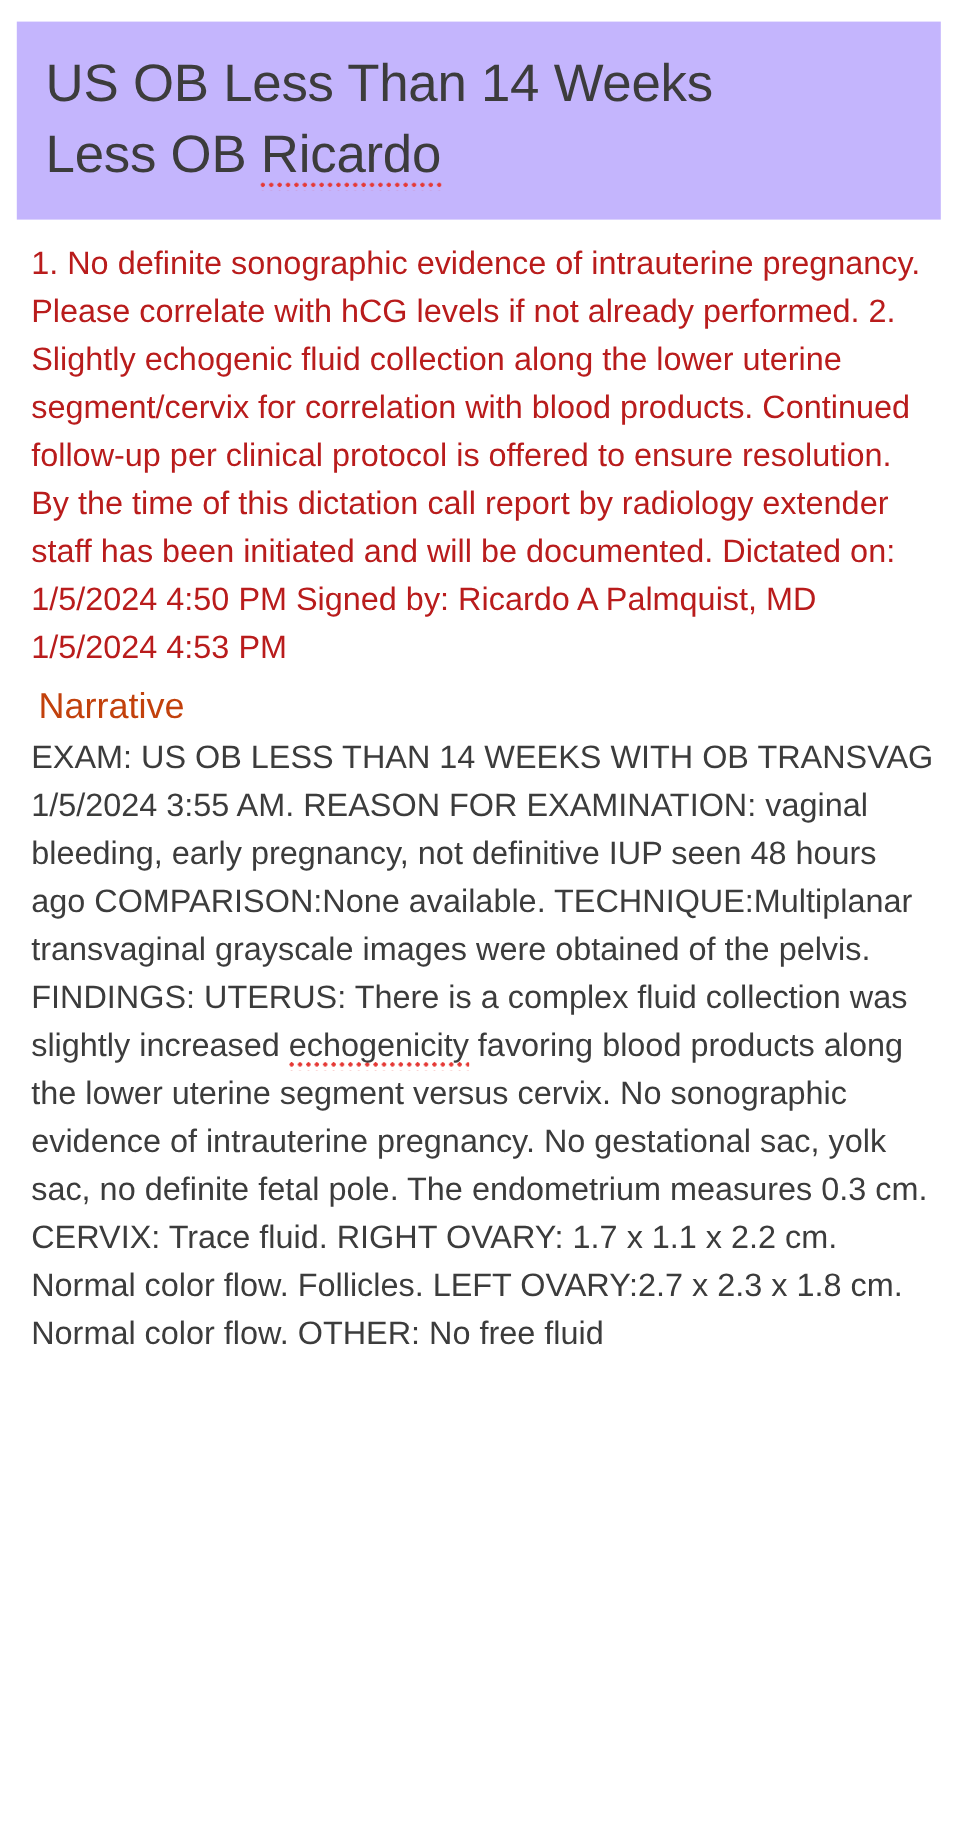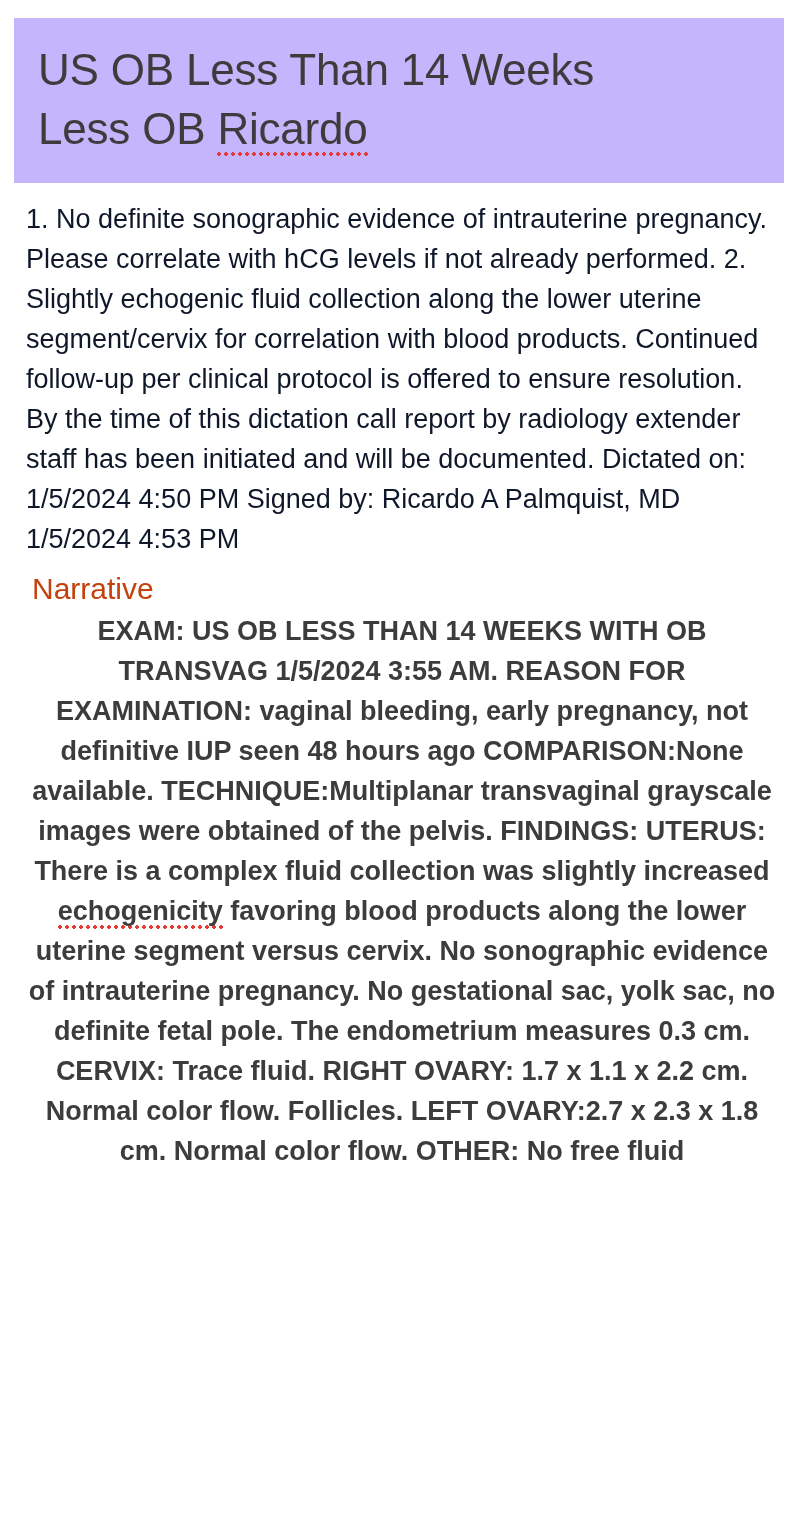--- a/index.html
+++ b/index.html
@@ -43,38 +43,37 @@
     background-position: left calc(100% - 1px);
     padding-bottom: 7px;
   }
   .body-block {
     padding: 16px 26px 0 26px;
     box-sizing: border-box;
   }
   .impression-text {
     font-size: 27px;
     line-height: 40px;
-    color: #0f172a;
+    color: #b91c1c;
     margin: 0;
     text-align: left;
   }
   .section-heading {
     font-size: 30px;
     line-height: 44px;
     color: #c2410c;
     margin: 8px 0 0 6px;
     font-weight: 400;
   }
   .narrative-text {
     font-size: 27px;
     line-height: 40px;
     color: #3c3c3c;
     margin: 0;
-    text-align: center;
-    font-weight: bold;
+    text-align: left;
   }
 </style>
 </head>
 <body>
 
 <div class="page">
 
   <div class="report-header">
     <h1 class="report-title"><span>US OB Less Than 14 Weeks</span><br><span>Less OB </span><span class="spell-underline">Ricardo</span></h1>
   </div>

